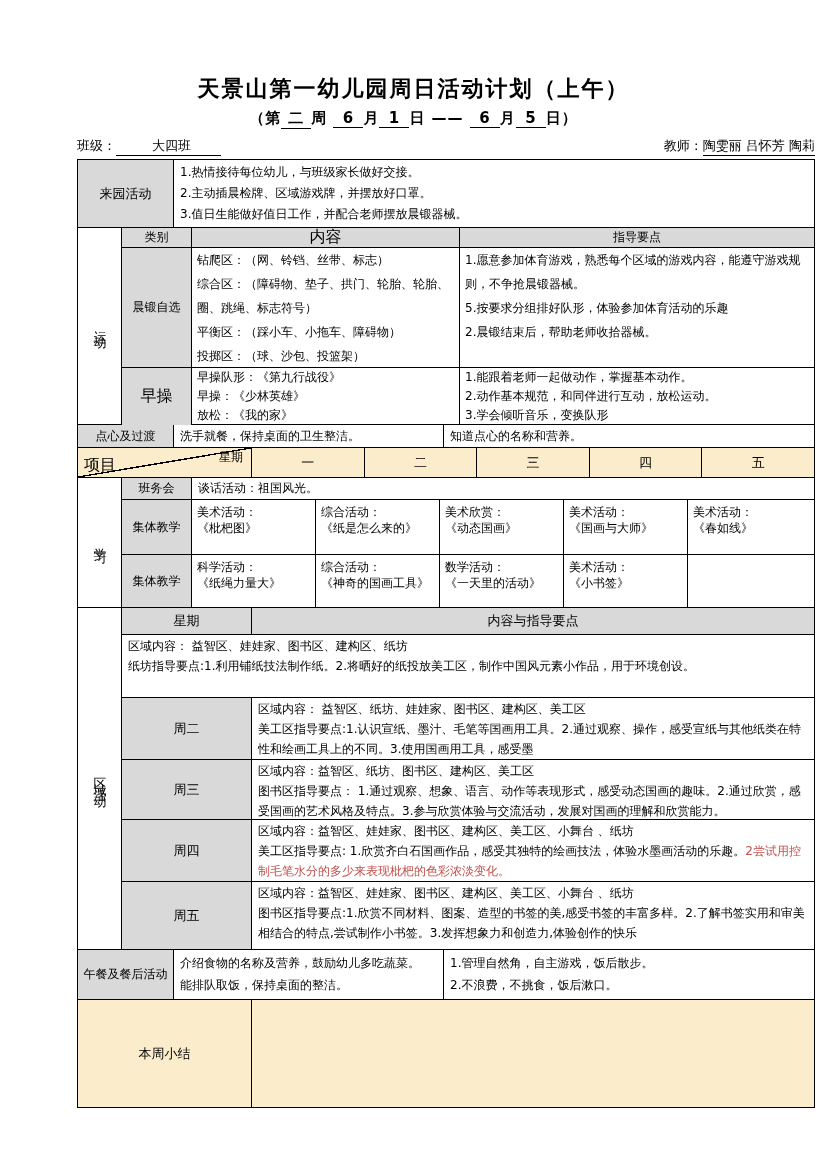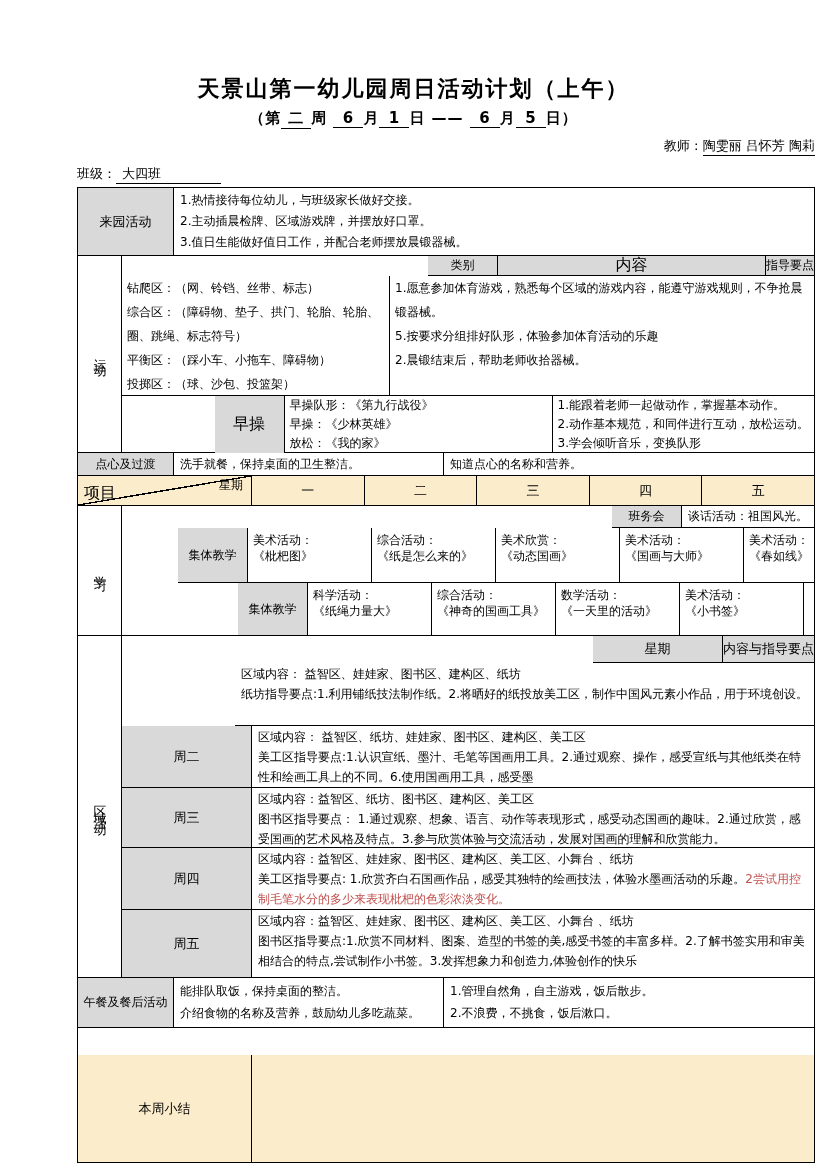--- a/index.html
+++ b/index.html
@@ -7,32 +7,32 @@
   .page {
     width: 827px; height: 1170px; background: #fff; color: #000;
     font-family: "DejaVu Sans", "Liberation Sans", sans-serif;
     position: relative; overflow: hidden;
   }
   .doc-title { text-align:center; padding-top:74px; font-size:22px; font-weight:bold; letter-spacing:2px; }
   .doc-subtitle { text-align:center; font-size:15px; font-weight:bold; margin-top:5px; letter-spacing:1px; }
   .blank { display:inline-block; border-bottom:1px solid #000; text-align:center; min-width:30px; padding:0 4px; }
   .info-row { width:738px; margin:8px 12px 3px 77px; display:flex; justify-content:space-between; font-size:13px; }
   .u-val { border-bottom:1px solid #000; display:inline-block; text-align:center; }
-  .u-class { min-width:105px; text-align:left; padding-left:6px;margin-top:28px; }
+  .u-class { min-width:105px; text-align:center; padding-left:6px; }
 
   .tbl { width:738px; margin-left:77px; border:1px solid #000; }
   .tr { display:flex; border-bottom:1px solid #000; align-items:stretch; }
-  .tr:last-child { border-bottom:none;margin-top:27px; }
+  .tr:last-child { border-bottom:none; }
   .cell { border-right:1px solid #000; overflow:hidden; }
   .cell:last-child { border-right:none; }
   .fill { background:#D9D9D9; }
   .cream { background:#FBEDCB; }
   .lbl { display:flex; align-items:center; justify-content:center; font-size:13px; text-align:center; }
   .vlbl { writing-mode:vertical-rl; text-orientation:upright; letter-spacing:6px; display:flex; align-items:center; justify-content:center; font-size:13px; }
-  .col { display:flex; flex-direction:column; flex:1;align-items:flex-end; }
+  .col { display:flex; flex-direction:column; flex:1; }
   .subrow { display:flex; border-bottom:1px solid #000; align-items:stretch; }
   .subrow:last-child { border-bottom:none; }
   .txt { font-size:12px; padding:2px 6px; line-height:21px; }
   .sport-txt { line-height:24px; padding:0 5px; }
   .ex-txt { line-height:19px; padding:0 5px; }
   .day-cell { font-size:12px; line-height:16px; padding:4px 5px; }
   .center-txt { display:flex; align-items:center; font-size:12px; padding:0 6px; }
   .region-txt { font-size:12px; line-height:20px; padding:1px 6px; }
   .red-part { color:#C0504D; }
   .w44 { width:44px; } .w70 { width:70px; } .w114 { width:96px; }
@@ -84,20 +84,21 @@
 
     <div class="tr" style="height:197px">
       <div class="cell vlbl w44">运动</div>
       <div class="col">
         <div class="subrow" style="height:20px">
           <div class="cell lbl fill w70" style="font-size:12px">类别</div>
           <div class="cell lbl fill w268" style="font-size:16px">内容</div>
           <div class="cell lbl fill flex1" style="font-size:12px">指导要点</div>
         </div>
         <div class="subrow" style="height:120px">
+          <div class="cell lbl fill w70" style="font-size:12px">晨锻自选</div>
           <div class="cell txt sport-txt w268">
               <div>钻爬区：（网、铃铛、丝带、标志）</div>
               <div>综合区：（障碍物、垫子、拱门、轮胎、轮胎、圈、跳绳、标志符号）</div>
               <div>平衡区：（踩小车、小拖车、障碍物）</div>
               <div>投掷区：（球、沙包、投篮架）</div>
             </div>
           <div class="cell txt sport-txt flex1">
               <div>1.愿意参加体育游戏，熟悉每个区域的游戏内容，能遵守游戏规则，不争抢晨锻器械。</div>
               <div>5.按要求分组排好队形，体验参加体育活动的乐趣</div>
               <div>2.晨锻结束后，帮助老师收拾器械。</div>
@@ -202,21 +203,21 @@
         <div class="subrow" style="height:63px">
           <div class="cell region-txt flex1">
             <div>区域内容： 益智区、娃娃家、图书区、建构区、纸坊</div>
             <div>纸坊指导要点:1.利用铺纸技法制作纸。2.将晒好的纸投放美工区，制作中国风元素小作品，用于环境创设。</div>
           </div>
         </div>
         <div class="subrow" style="height:62px">
           <div class="cell lbl fill w130">周二</div>
           <div class="cell region-txt flex1">
             <div>区域内容： 益智区、纸坊、娃娃家、图书区、建构区、美工区</div>
-            <div>美工区指导要点:1.认识宣纸、墨汁、毛笔等国画用工具。2.通过观察、操作，感受宣纸与其他纸类在特性和绘画工具上的不同。6.使用国画用工具，感受墨</div>
+            <div>美工区指导要点:1.认识宣纸、墨汁、毛笔等国画用工具。2.通过观察、操作，感受宣纸与其他纸类在特性和绘画工具上的不同。3.使用国画用工具，感受墨</div>
           </div>
         </div>
         <div class="subrow" style="height:60px">
           <div class="cell lbl fill w130">周三</div>
           <div class="cell region-txt flex1">
             <div>区域内容：益智区、纸坊、图书区、建构区、美工区</div>
             <div>图书区指导要点： 1.通过观察、想象、语言、动作等表现形式，感受动态国画的趣味。2.通过欣赏，感受国画的艺术风格及特点。3.参与欣赏体验与交流活动，发展对国画的理解和欣赏能力。</div>
           </div>
         </div>
         <div class="subrow" style="height:62px">
@@ -234,22 +235,22 @@
             <div>区域内容：益智区、娃娃家、图书区、建构区、美工区、小舞台 、纸坊</div>
             <div>图书区指导要点:1.欣赏不同材料、图案、造型的书签的美,感受书签的丰富多样。2.了解书签实用和审美相结合的特点,尝试制作小书签。3.发挥想象力和创造力,体验创作的快乐</div>
           </div>
         </div>
       </div>
     </div>
 
     <div class="tr" style="height:50px">
       <div class="cell lbl fill w114" style="font-size:12px">午餐及餐后活动</div>
       <div class="cell txt w270" style="line-height:22px">
+          <div>介绍食物的名称及营养，鼓励幼儿多吃蔬菜。</div>
           <div>能排队取饭，保持桌面的整洁。</div>
-          <div>介绍食物的名称及营养，鼓励幼儿多吃蔬菜。</div>
         </div>
       <div class="cell txt flex1" style="line-height:22px">
           <div>1.管理自然角，自主游戏，饭后散步。</div>
           <div>2.不浪费，不挑食，饭后漱口。</div>
         </div>
     </div>
 
     <div class="tr" style="height:107px">
       <div class="cell lbl cream w174">本周小结</div>
       <div class="cell cream flex1 txt"></div>

